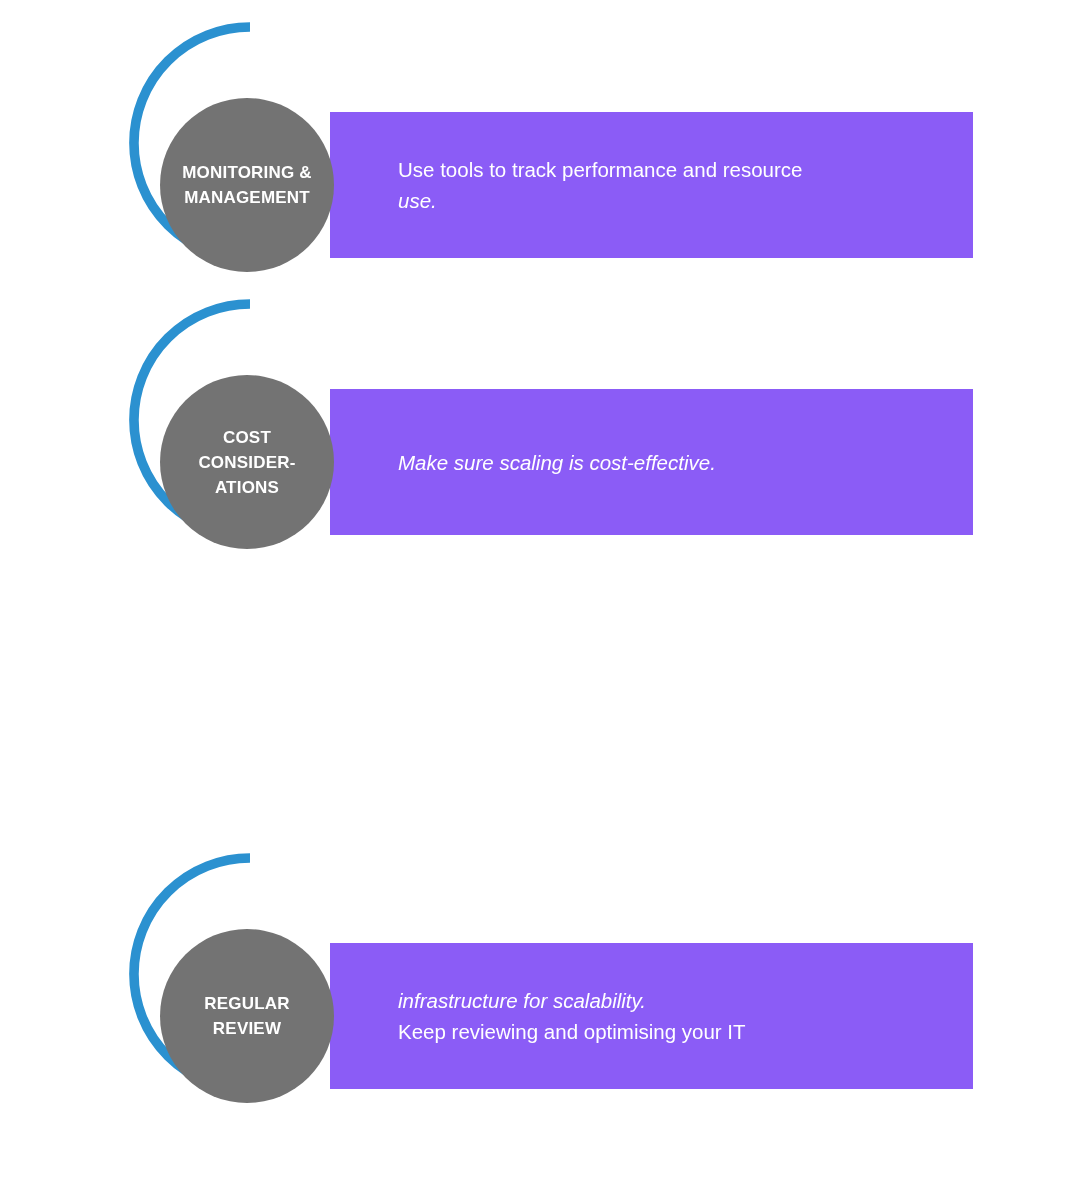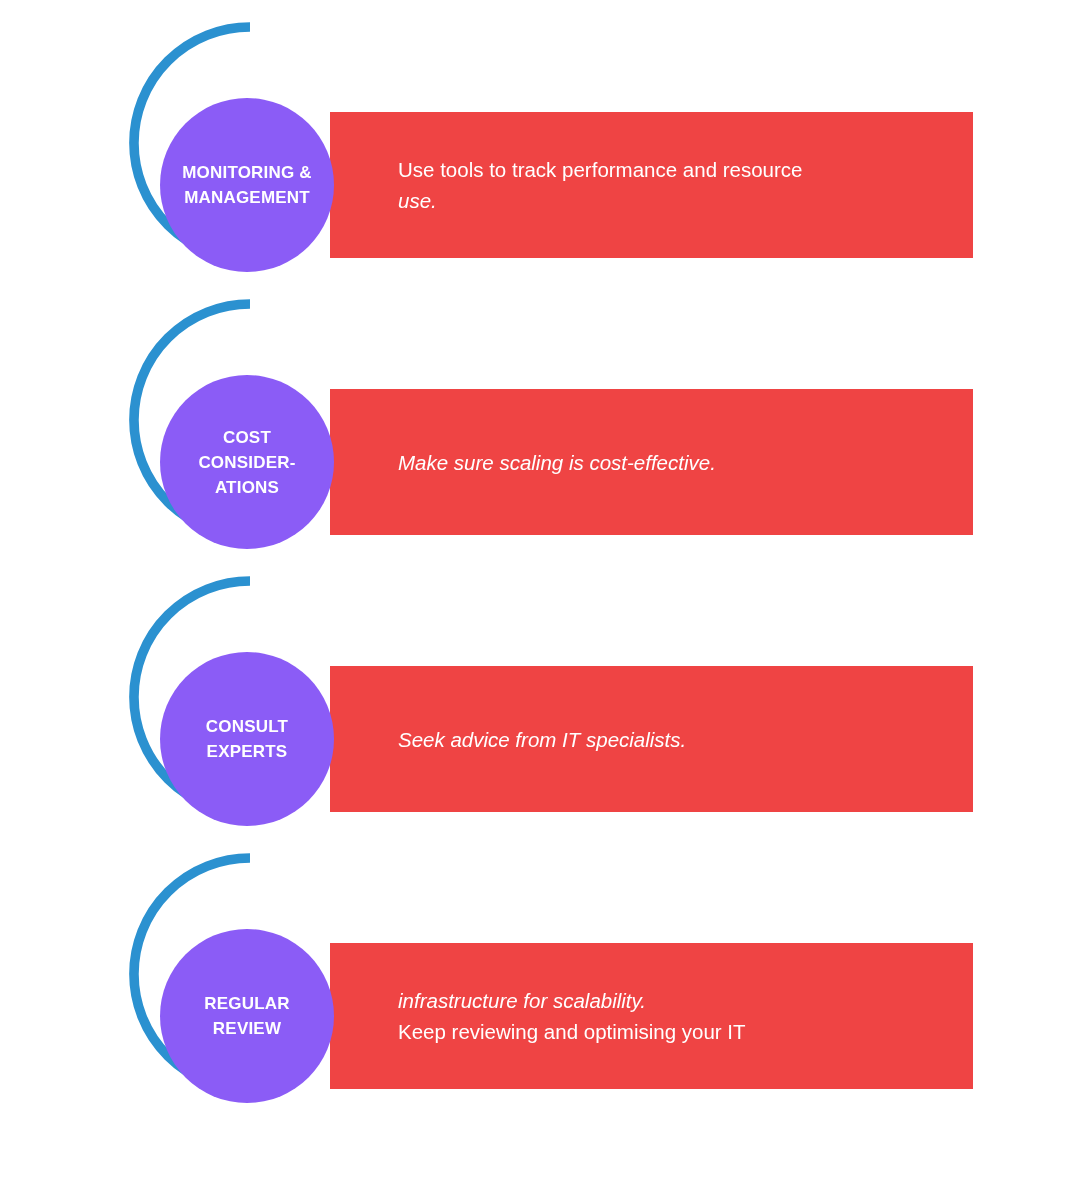--- a/index.html
+++ b/index.html
@@ -29,21 +29,21 @@
     height: 260px;
   }
 
   
   .bar {
     position: absolute;
     left: 330px;
     top: 57px;
     width: 643px;
     height: 146px;
-    background: #ef4444;
+    background: #8b5cf6;
     box-sizing: border-box;
   }
   .bar-text {
     position: absolute;
     left: 68px;
     right: 38px;
     top: 50%;
     transform: translateY(-50%);
     color: #ffffff;
     font-size: 20.5px;
@@ -69,21 +69,21 @@
   }
 
   
   .bubble {
     position: absolute;
     left: 160px;
     top: 43px;
     width: 174px;
     height: 174px;
     border-radius: 50%;
-    background: #8b5cf6;
+    background: #737373;
     display: flex;
     align-items: center;
     justify-content: center;
     box-sizing: border-box;
   }
   .bubble-label {
     color: #ffffff;
     font-weight: bold;
     font-size: 17px;
     line-height: 25px;
@@ -124,34 +124,20 @@
         <span class="ln last">Make sure scaling is cost-effective.</span>
       </div>
     </div>
     <div class="bubble">
       <div class="bubble-label">COST
 CONSIDER-
 ATIONS</div>
     </div>
   </div>
 
-  <div class="step" style="top:609px;">
-    <svg class="arc" viewBox="0 0 266 350" xmlns="http://www.w3.org/2000/svg">
-      <path d="M 136 17 A 116 116 0 1 0 136 249" fill="none" stroke="#2b91d0" stroke-width="9.6" stroke-linecap="butt"></path>
-    </svg>
-    <div class="bar">
-      <div class="bar-text single">
-        <span class="ln last">Seek advice from IT specialists.</span>
-      </div>
-    </div>
-    <div class="bubble">
-      <div class="bubble-label">CONSULT
-EXPERTS</div>
-    </div>
-  </div>
 
   <div class="step" style="top:886px;">
     <svg class="arc" viewBox="0 0 266 350" xmlns="http://www.w3.org/2000/svg">
       <path d="M 136 17 A 116 116 0 1 0 136 249" fill="none" stroke="#2b91d0" stroke-width="9.6" stroke-linecap="butt"></path>
     </svg>
     <div class="bar">
       <div class="bar-text">
         <span class="ln last">infrastructure for scalability.</span>
         <span class="ln">Keep reviewing and optimising your IT</span>
       </div>

